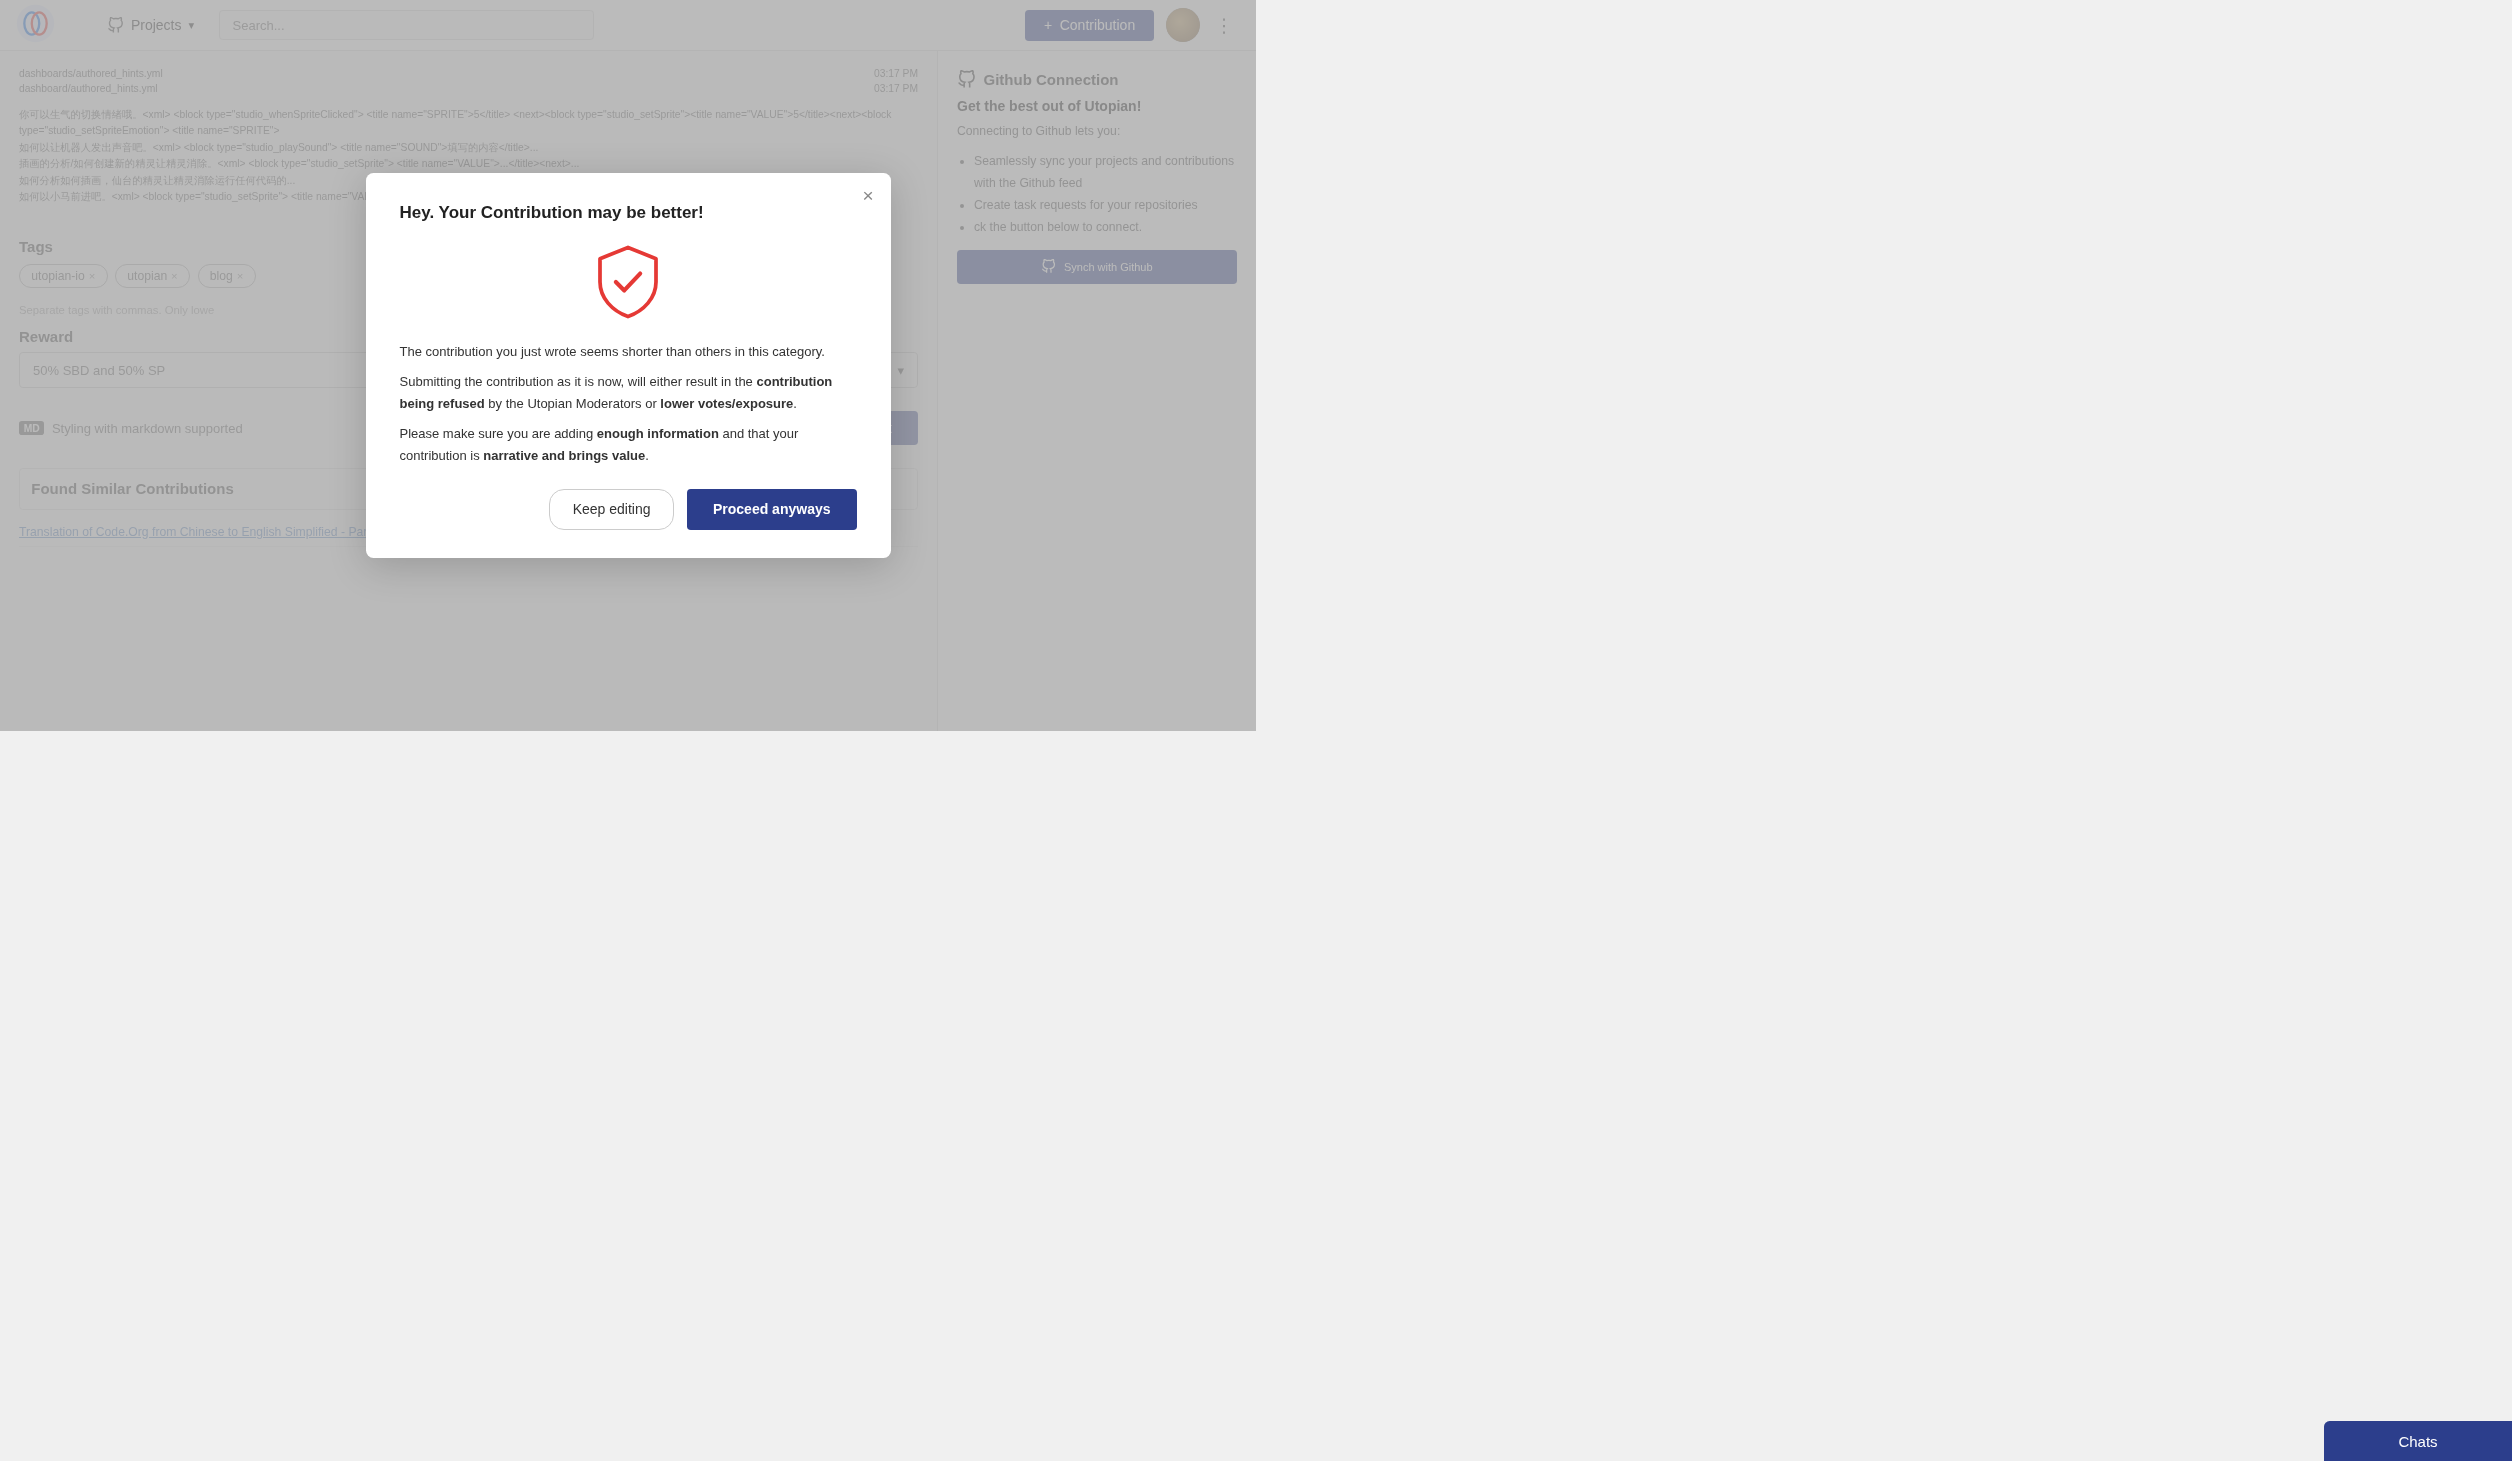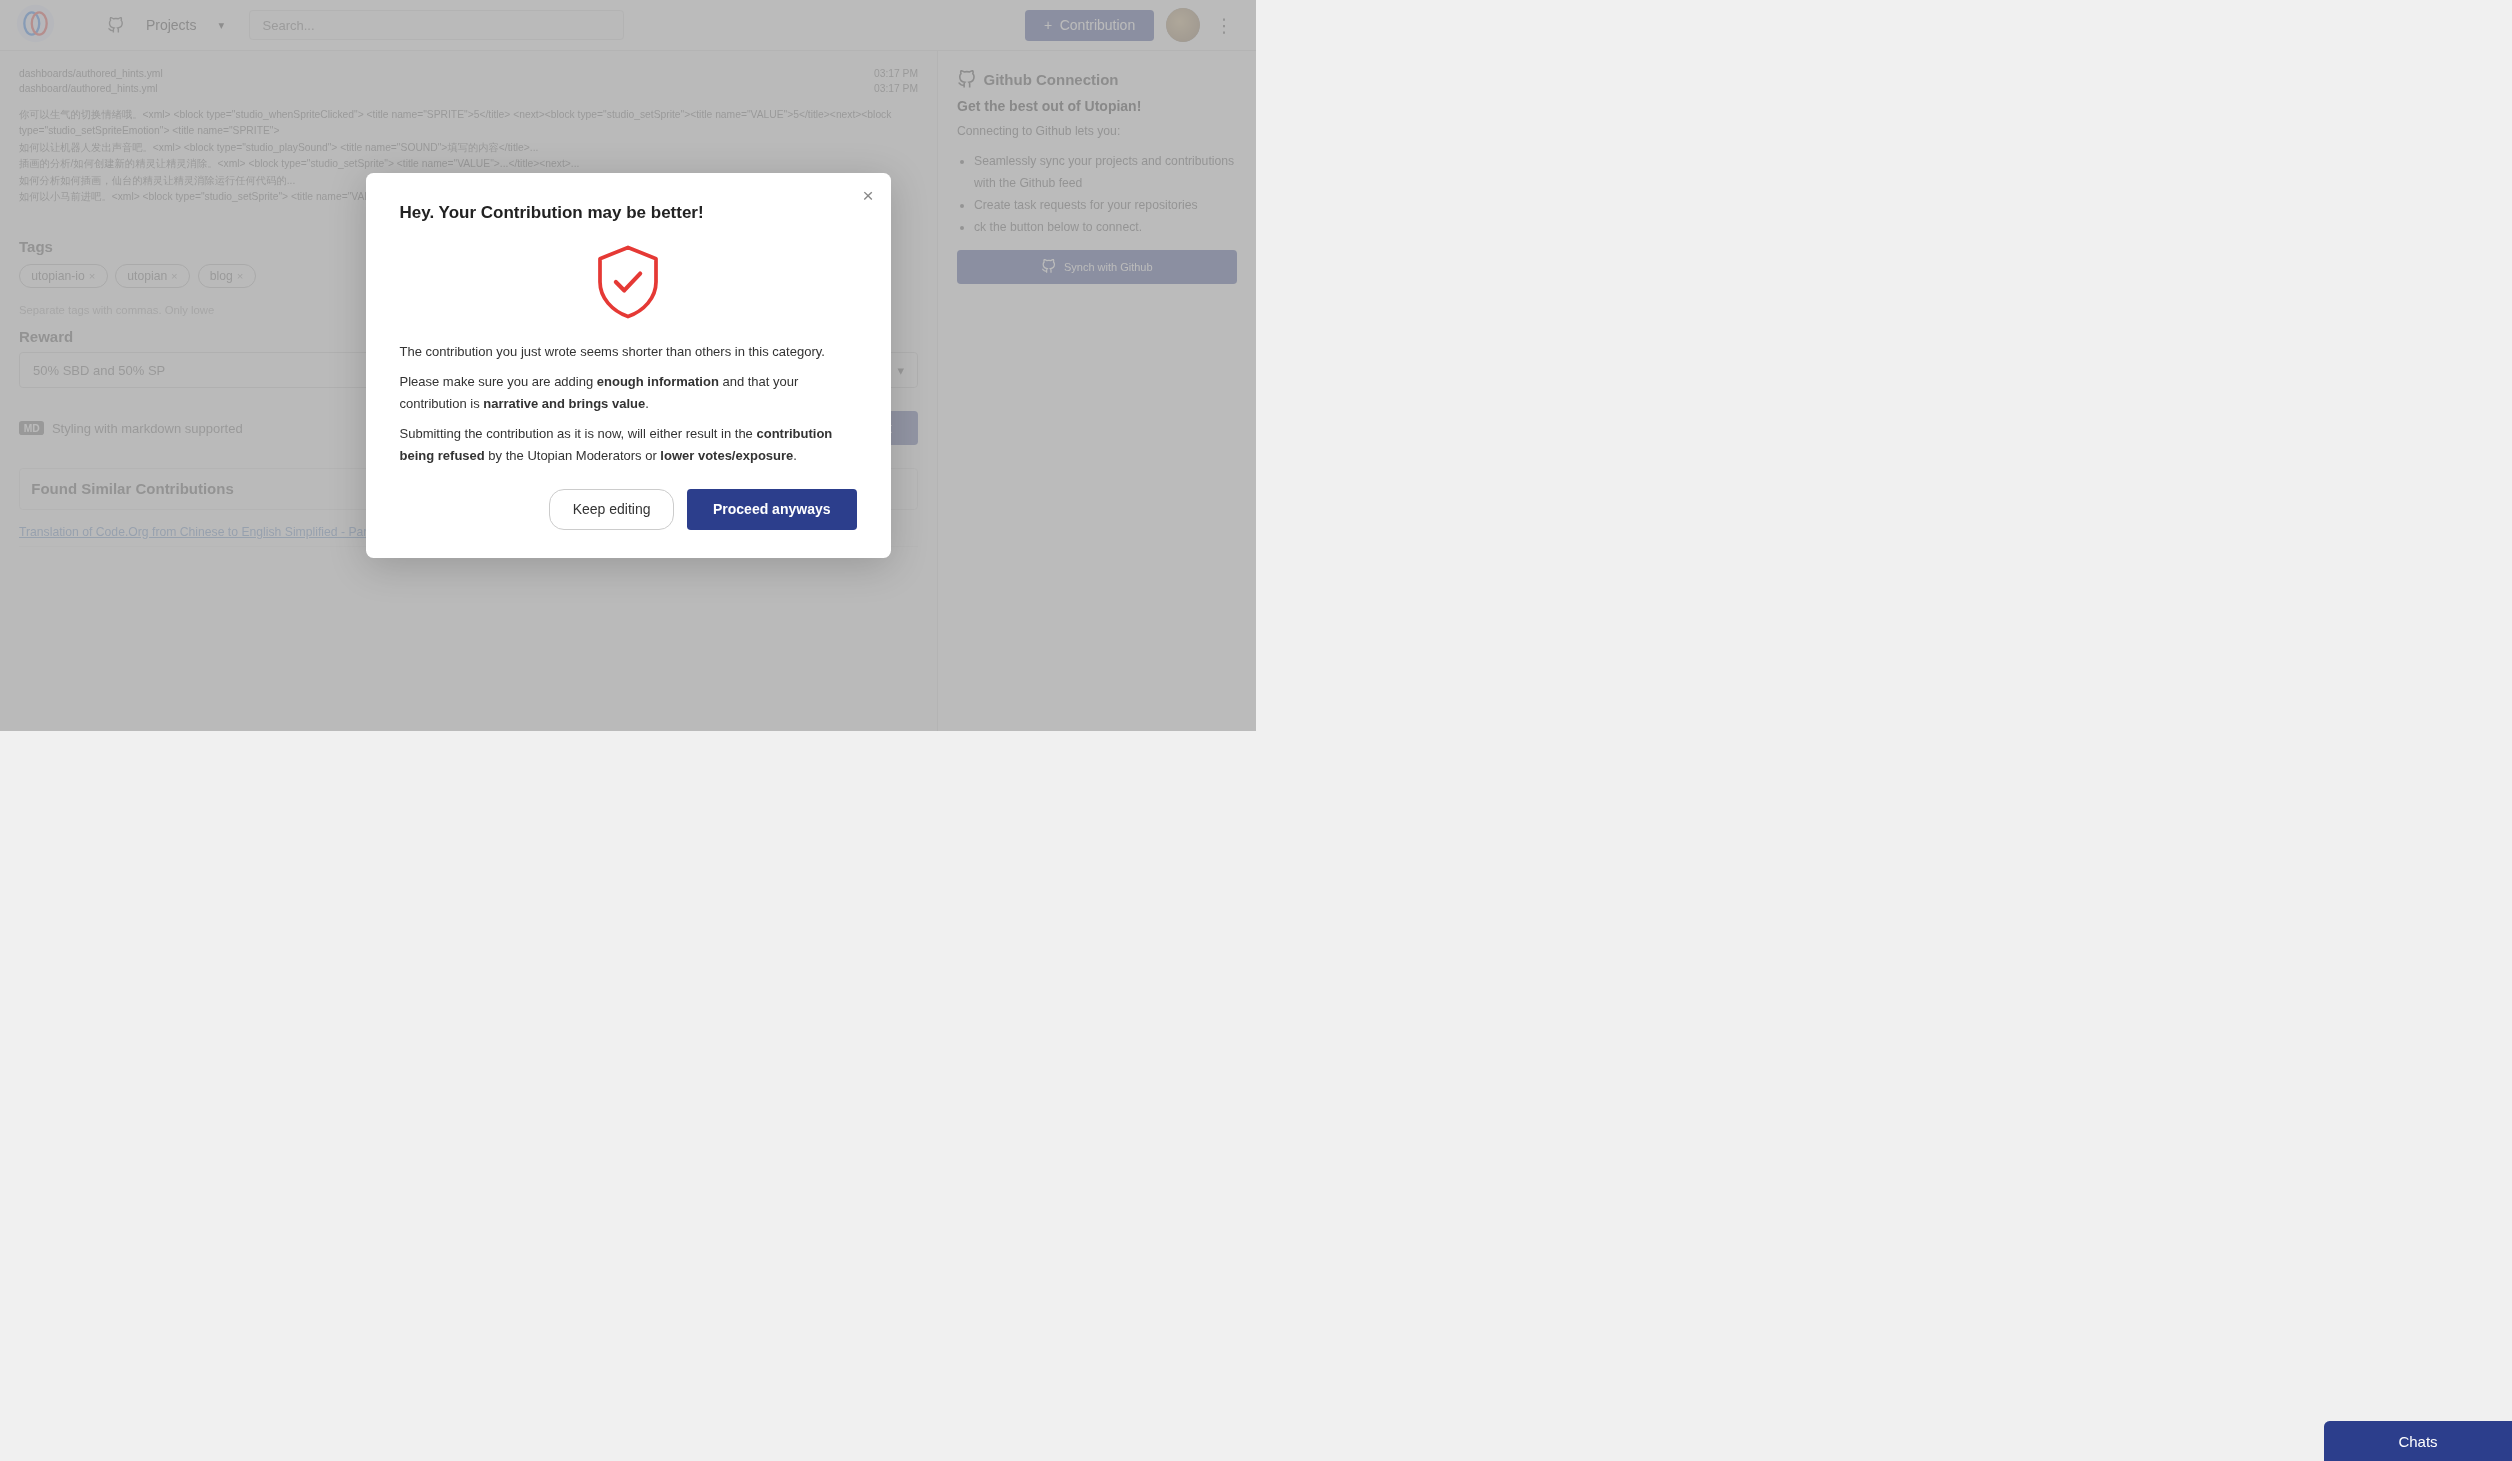--- a/index.html
+++ b/index.html
@@ -17,21 +17,21 @@
       z-index: 1;
     }
     .navbar-logo {
       width: 41px;
       height: 41px;
       margin-right: 22.5px;
     }
     .navbar-projects {
       display: flex;
       align-items: center;
-      gap: 22px;
+      gap: 7px;
       font-size: 14px;
       color: #333;
       cursor: pointer;
       padding: 5.6px 9.4px;
     }
     .navbar-search {
       flex: 1;
       margin: 0 15px;
       padding: 6.6px 13px;
       border: 0.9px solid #ddd;
@@ -447,24 +447,24 @@
         <svg class="shield-icon" viewBox="0 0 90 90" fill="none" xmlns="http://www.w3.org/2000/svg">
           <path d="M45 8 L75 20 L75 45 C75 62 62 76 45 82 C28 76 15 62 15 45 L15 20 Z" fill="none" stroke="#e53935" stroke-width="4" stroke-linejoin="round"></path>
           <path d="M32 45 L41 54 L58 36" stroke="#e53935" stroke-width="4.5" stroke-linecap="round" stroke-linejoin="round"></path>
         </svg>
       </div>
 
       <p class="modal-body-text">
         <span>The contribution you just wrote seems shorter than others in this category.</span>
       </p>
       <p class="modal-body-text">
-        Please make sure you are adding <b>enough information</b> and that your contribution is <b>narrative and brings value</b>.
+        Submitting the contribution as it is now, will either result in the <b>contribution being refused</b> by the Utopian Moderators or <b>lower votes/exposure</b>.
       </p>
       <p class="modal-body-text">
-        Submitting the contribution as it is now, will either result in the <b>contribution being refused</b> by the Utopian Moderators or <b>lower votes/exposure</b>.
+        Please make sure you are adding <b>enough information</b> and that your contribution is <b>narrative and brings value</b>.
       </p>
 
       <div class="modal-actions">
         <button class="keep-editing-btn">Keep editing</button>
         <button class="proceed-btn">Proceed anyways</button>
       </div>
     </div>
   </div>
 
 </div>

